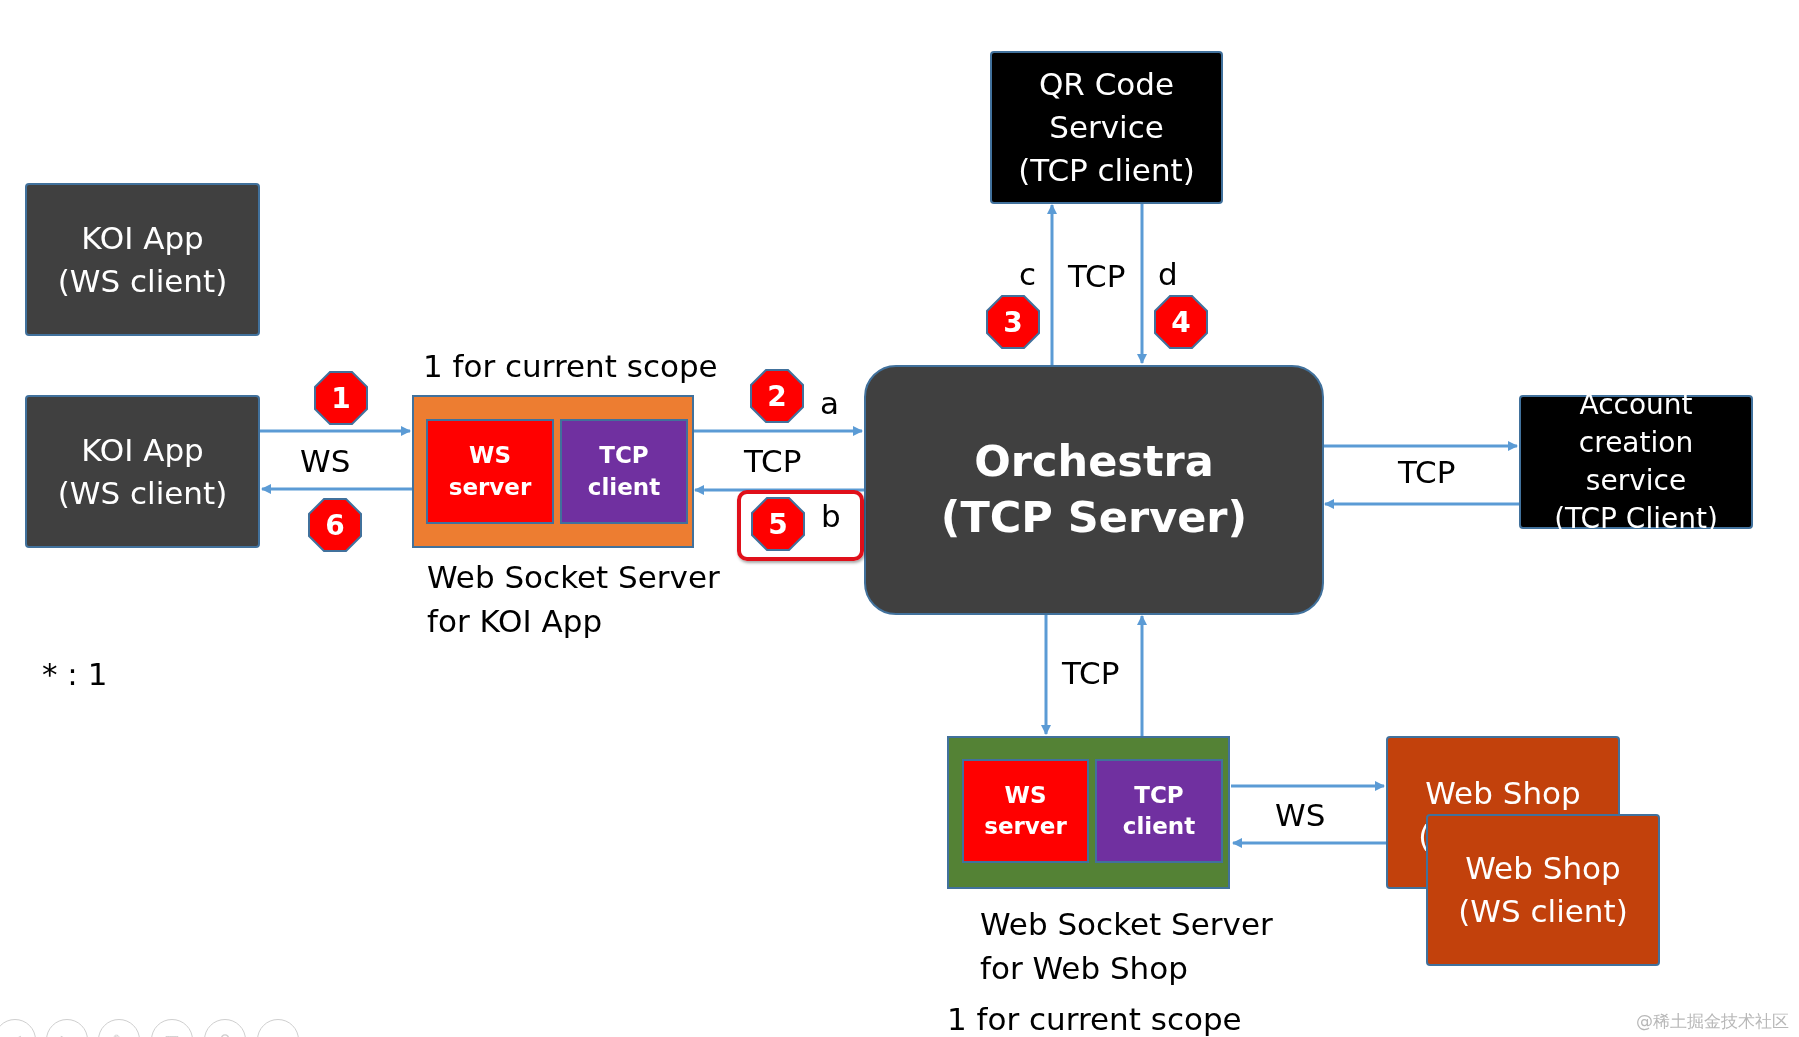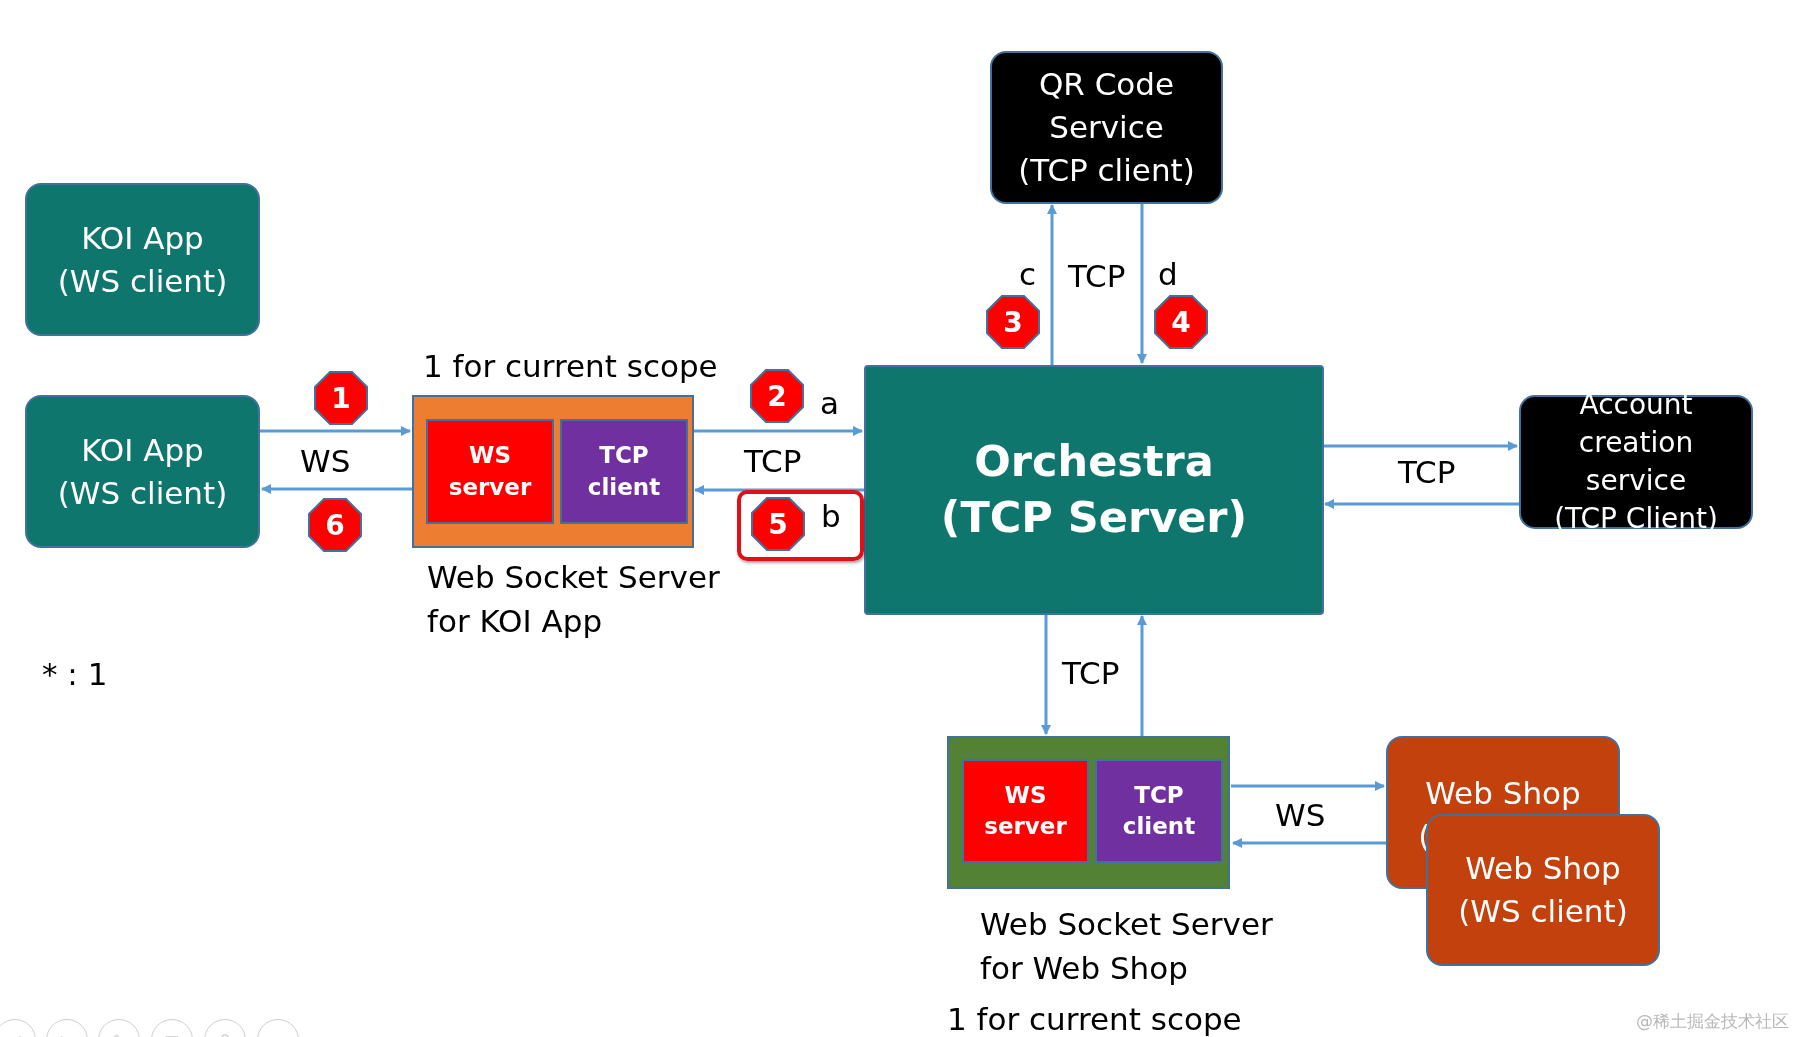--- a/index.html
+++ b/index.html
@@ -1,19 +1,19 @@
 <!DOCTYPE html>
 <html><head>
 <meta charset="utf-8">
 <style>
   html, body { margin:0; padding:0; background:#ffffff; }
   body { width:1799px; height:1037px; position:relative; overflow:hidden; font-family:"DejaVu Sans", "Liberation Sans", sans-serif; }
   .abs { position:absolute; }
-  .rbox { position:absolute; box-sizing:border-box; border:2px solid #41719c; border-radius:16px; display:flex; align-items:center; justify-content:center; text-align:center; color:#fff; white-space:pre-line; }
-  .blue { background:#0f766e; }
+  .rbox { position:absolute; box-sizing:border-box; border:2px solid #41719c; border-radius:4px; display:flex; align-items:center; justify-content:center; text-align:center; color:#fff; white-space:pre-line; }
+  .blue { background:#404040; }
   .black { background:#000; }
   .green { background:#c2410c; }
   .lbl { position:absolute; color:#000; white-space:pre-line; line-height:1.3; }
   .sq { position:absolute; box-sizing:border-box; border:2px solid #41719c; }
   .inner { position:absolute; box-sizing:border-box; border:2px solid #41719c; display:flex; align-items:center; justify-content:center; text-align:center; color:#fff; font-weight:bold; font-size:23px; line-height:1.35; white-space:pre-line; }
   .badge { position:absolute; width:54px; height:54px; display:flex; align-items:center; justify-content:center; color:#fff; font-weight:bold; font-size:28px; }
   .badge svg { position:absolute; left:0; top:0; }
   .badge span { position:relative; }
   .ctrl { position:absolute; width:42px; height:42px; border:1.5px solid #cfcfcf; border-radius:50%; box-sizing:border-box; color:#cfcfcf; font-size:16px; display:flex; align-items:center; justify-content:center; }
   svg.arrows { position:absolute; left:0; top:0; }
@@ -65,21 +65,21 @@
 </div>
 <div class="lbl" style="left:427px;top:555px;font-size:31px;line-height:1.42;">Web Socket Server
 for KOI App</div>
 
 <div class="rbox black" style="left:990px;top:51px;width:233px;height:153px;font-size:31px;line-height:1.38;">
   <span>QR Code
 Service
 (TCP client)</span>
 </div>
 
-<div class="rbox blue" style="left:864px;top:365px;width:460px;height:250px;border-radius:4px;font-size:43px;font-weight:bold;line-height:1.3;">
+<div class="rbox blue" style="left:864px;top:365px;width:460px;height:250px;border-radius:32px;font-size:43px;font-weight:bold;line-height:1.3;">
   <span>Orchestra
 (TCP Server)</span>
 </div>
 
 <div class="rbox black" style="left:1519px;top:395px;width:234px;height:134px;font-size:28px;line-height:1.36;">
   <span>Account
 creation
 service
 (TCP Client)</span>
 </div>

